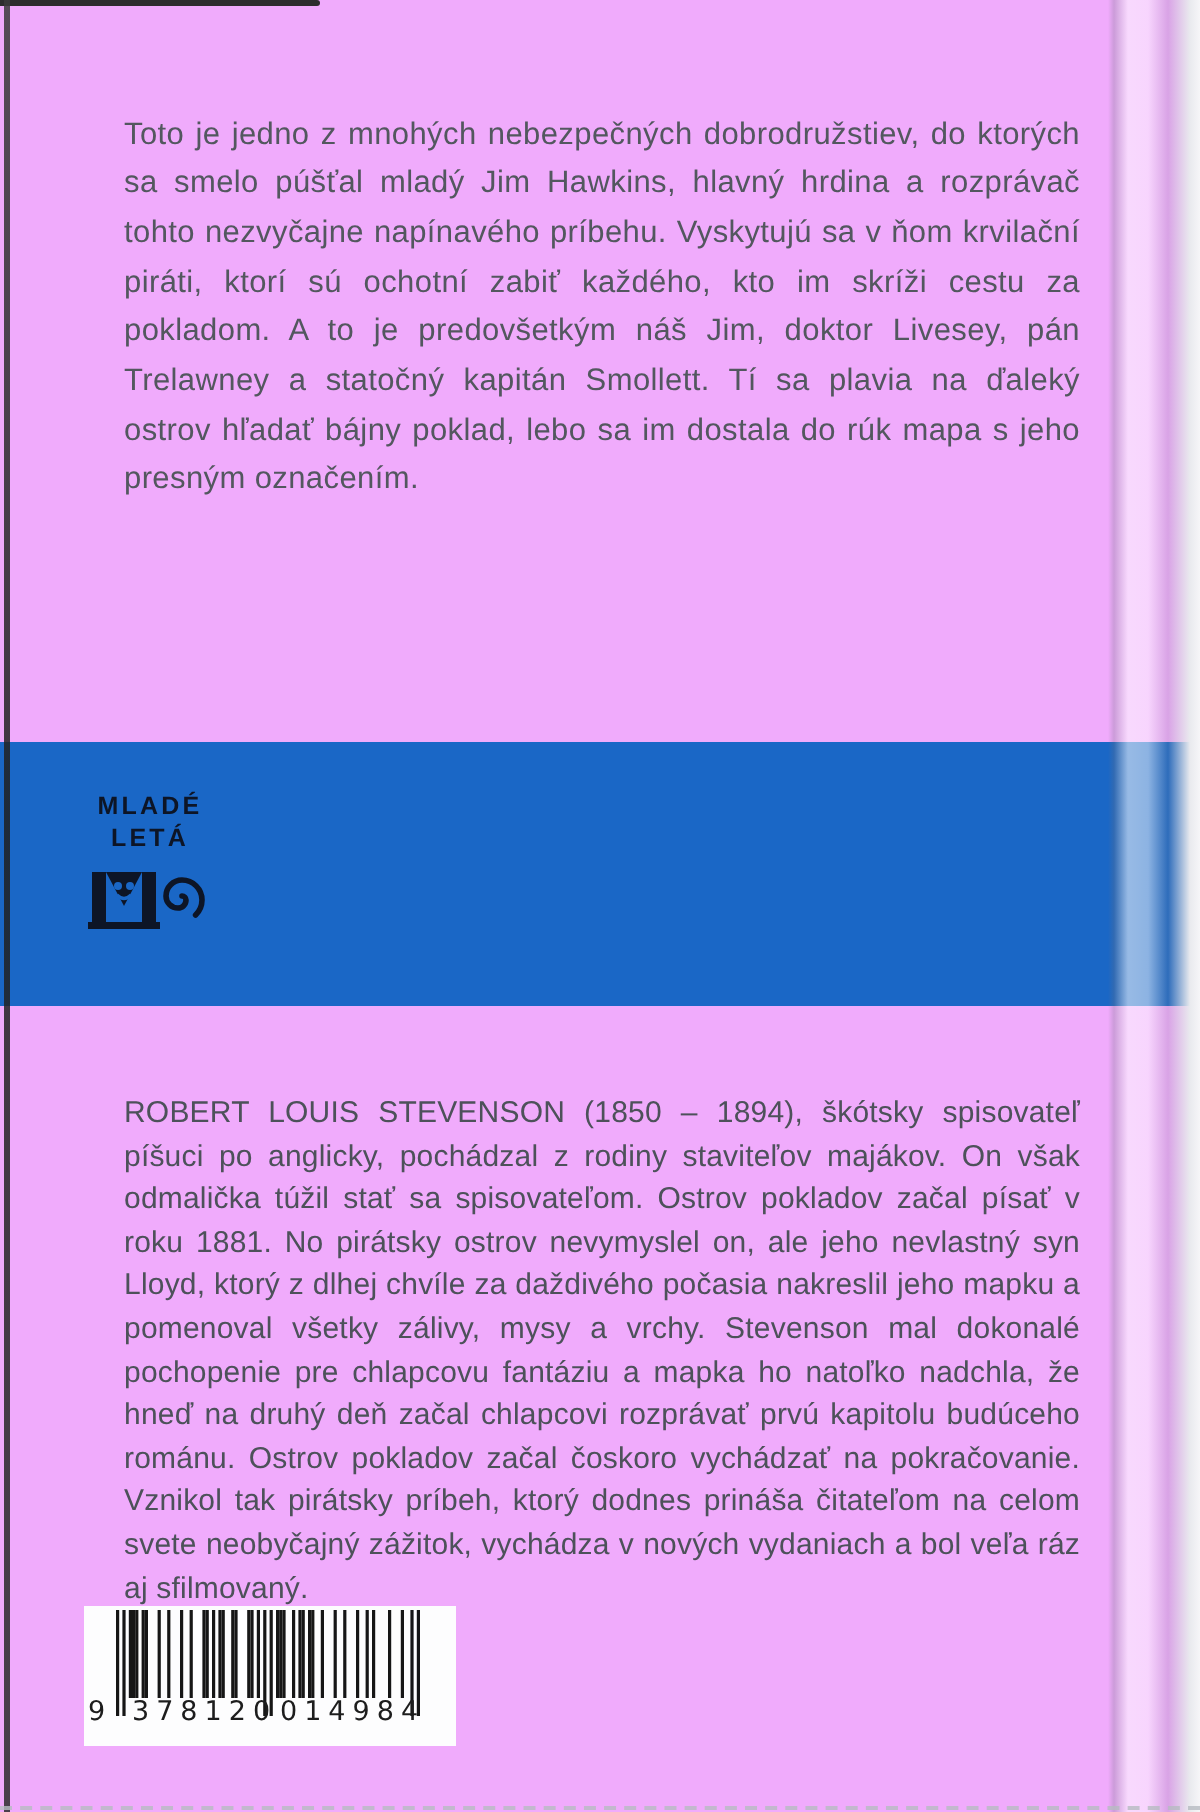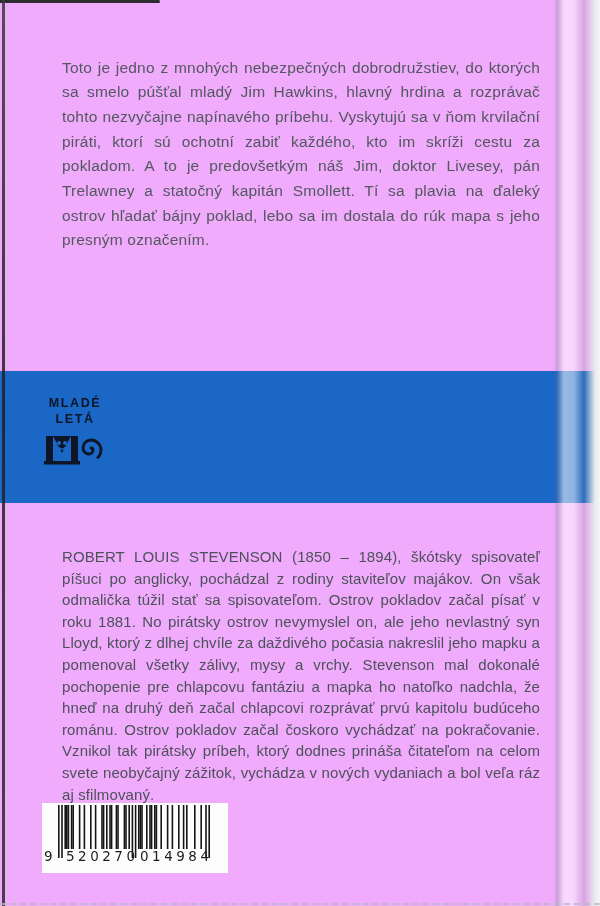--- a/index.html
+++ b/index.html
@@ -151,21 +151,21 @@
         <rect x="120.00" y="0" width="1.60" height="44" fill="#161616"></rect>
         <rect x="124.80" y="0" width="1.60" height="44" fill="#161616"></rect>
         <rect x="128.00" y="0" width="1.60" height="44" fill="#161616"></rect>
         <rect x="136.00" y="0" width="1.60" height="44" fill="#161616"></rect>
         <rect x="142.40" y="0" width="1.60" height="44" fill="#161616"></rect>
         <rect x="147.20" y="0" width="1.60" height="53" fill="#161616"></rect>
         <rect x="150.40" y="0" width="1.60" height="53" fill="#161616"></rect>
       </svg>
     <div class="barcode-digits">
       <span class="bd-lead">9</span>
-      <span class="bd-g1">520270</span>
+      <span class="bd-g1">378120</span>
       <span class="bd-g2">014984</span>
     </div>
   </div>
 
 
   <div class="edge-top-line"></div>
   <div class="edge-left-line"></div>
   <div class="edge-right-shade"></div>
   <div class="edge-bottom-dash"></div>
 </div>

